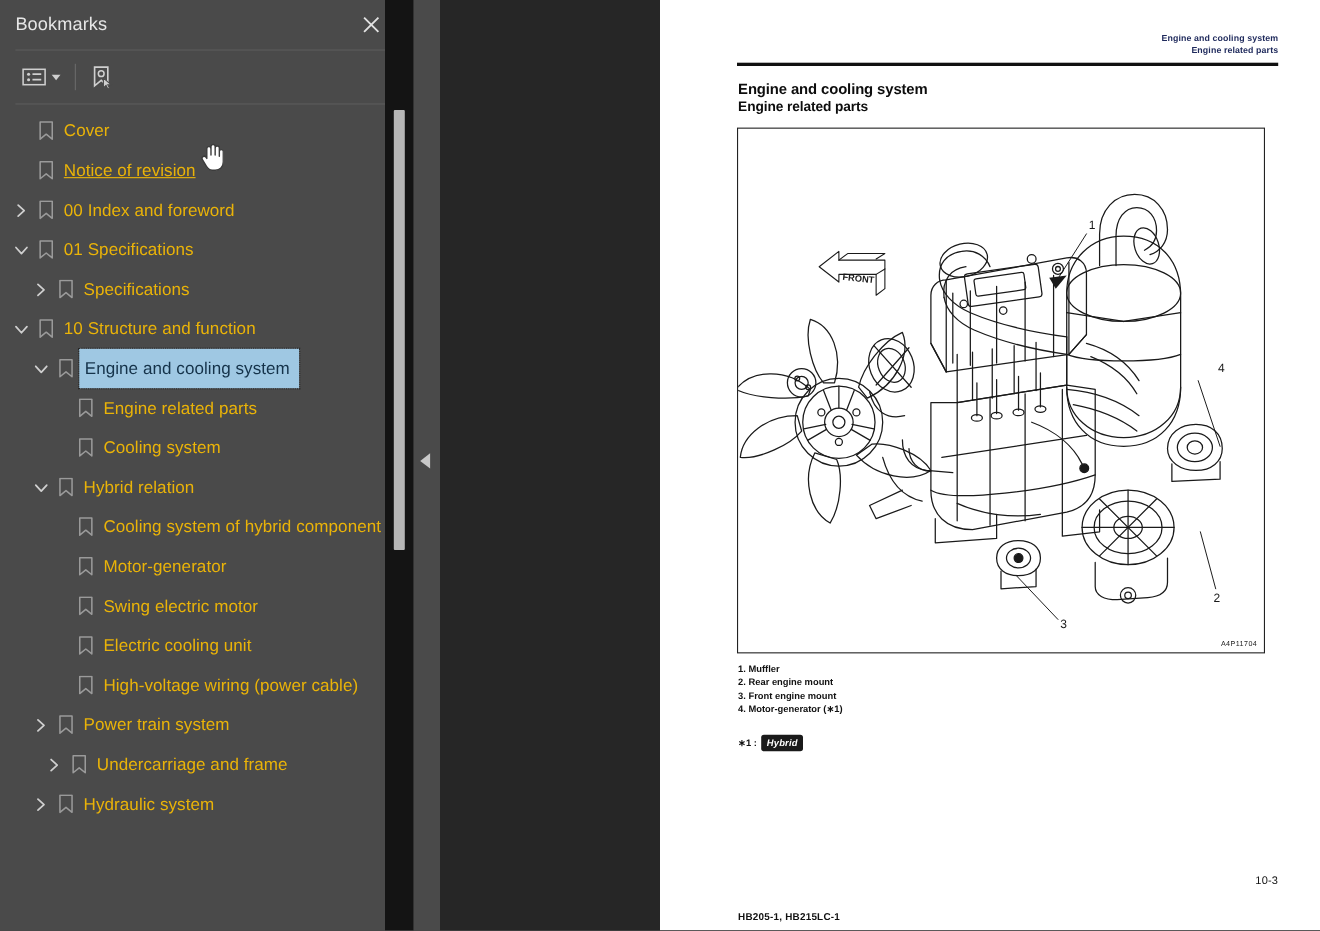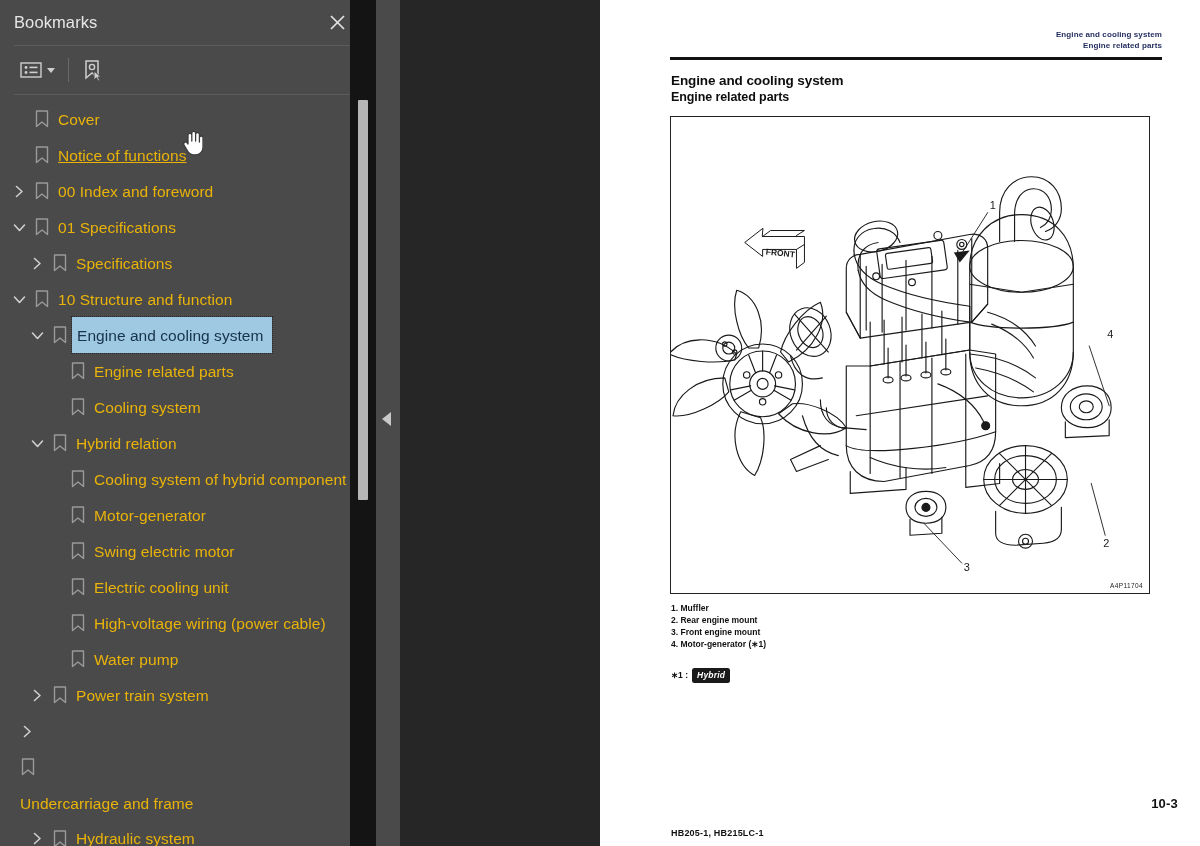--- a/index.html
+++ b/index.html
@@ -187,22 +187,22 @@
     font-size: 8.5px; line-height: 10px;
     padding: 2px 5px 2.5px 5px;
     border-radius: 2.5px;
     letter-spacing: .2px;
   }
   .foot-left {
     position: absolute; left: 71px; top: 828px;
     font-size: 9px; font-weight: 700; color: #111; letter-spacing: .2px;
   }
   .foot-right {
-    position: absolute; right: 22px; top: 796px;
-    font-size: 13px; font-weight: 700; color: #111; letter-spacing: .2px;
+    position: absolute; right: 38px; top: 796px;
+    font-size: 10px; font-weight: 400; color: #111; letter-spacing: .2px;
   }
 
   
   #cursor {
     position: absolute; left: 181px; top: 130px;
     width: 22px; height: 26px; pointer-events: none;
   }
 </style>
 </head>
 <body>
@@ -255,21 +255,21 @@
             </span>
             <span class="bm-label">Cover</span>
           </div>
           <div class="bm-row hover" style="padding-left: 8px;">
             <span class="twisty"></span>
             <span class="bm-ico">
               <svg width="14" height="18" viewBox="0 0 14 18">
                 <path d="M1.5 1 H12.5 V16.5 L7 12 L1.5 16.5 Z" fill="none" stroke="#9a9a9a" stroke-width="1.4" stroke-linejoin="round"></path>
               </svg>
             </span>
-            <span class="bm-label">Notice of functions</span>
+            <span class="bm-label">Notice of revision</span>
           </div>
           <div class="bm-row" style="padding-left: 8px;">
             <span class="twisty">
               <svg width="11" height="13" viewBox="0 0 11 13">
                 <path d="M2.5 1.5 L8 6.5 L2.5 11.5" fill="none" stroke="#cfcfcf" stroke-width="1.6" stroke-linecap="round" stroke-linejoin="round"></path>
               </svg>
             </span>
             <span class="bm-ico">
               <svg width="14" height="18" viewBox="0 0 14 18">
                 <path d="M1.5 1 H12.5 V16.5 L7 12 L1.5 16.5 Z" fill="none" stroke="#9a9a9a" stroke-width="1.4" stroke-linejoin="round"></path>
@@ -398,43 +398,34 @@
           </div>
           <div class="bm-row" style="padding-left: 44px;">
             <span class="twisty"></span>
             <span class="bm-ico">
               <svg width="14" height="18" viewBox="0 0 14 18">
                 <path d="M1.5 1 H12.5 V16.5 L7 12 L1.5 16.5 Z" fill="none" stroke="#9a9a9a" stroke-width="1.4" stroke-linejoin="round"></path>
               </svg>
             </span>
             <span class="bm-label">High-voltage wiring (power cable)</span>
           </div>
-          <div class="bm-row" style="padding-left: 44px;">
-            <span class="twisty"></span>
-            <span class="bm-ico">
-              <svg width="14" height="18" viewBox="0 0 14 18">
-                <path d="M1.5 1 H12.5 V16.5 L7 12 L1.5 16.5 Z" fill="none" stroke="#9a9a9a" stroke-width="1.4" stroke-linejoin="round"></path>
-              </svg>
-            </span>
-            <span class="bm-label">Water pump</span>
-          </div>
           <div class="bm-row" style="padding-left: 26px;">
             <span class="twisty">
               <svg width="11" height="13" viewBox="0 0 11 13">
                 <path d="M2.5 1.5 L8 6.5 L2.5 11.5" fill="none" stroke="#cfcfcf" stroke-width="1.6" stroke-linecap="round" stroke-linejoin="round"></path>
               </svg>
             </span>
             <span class="bm-ico">
               <svg width="14" height="18" viewBox="0 0 14 18">
                 <path d="M1.5 1 H12.5 V16.5 L7 12 L1.5 16.5 Z" fill="none" stroke="#9a9a9a" stroke-width="1.4" stroke-linejoin="round"></path>
               </svg>
             </span>
             <span class="bm-label">Power train system</span>
           </div>
-          <div class="bm-row" style="padding-left: 16px; flex-direction: column;">
+          <div class="bm-row" style="padding-left: 38px;">
             <span class="twisty">
               <svg width="11" height="13" viewBox="0 0 11 13">
                 <path d="M2.5 1.5 L8 6.5 L2.5 11.5" fill="none" stroke="#cfcfcf" stroke-width="1.6" stroke-linecap="round" stroke-linejoin="round"></path>
               </svg>
             </span>
             <span class="bm-ico">
               <svg width="14" height="18" viewBox="0 0 14 18">
                 <path d="M1.5 1 H12.5 V16.5 L7 12 L1.5 16.5 Z" fill="none" stroke="#9a9a9a" stroke-width="1.4" stroke-linejoin="round"></path>
               </svg>
             </span>

